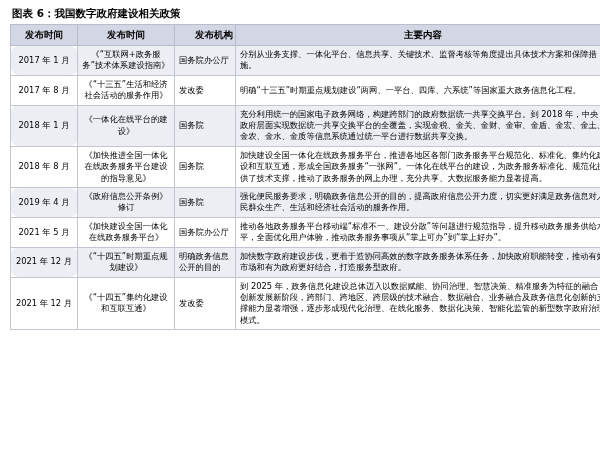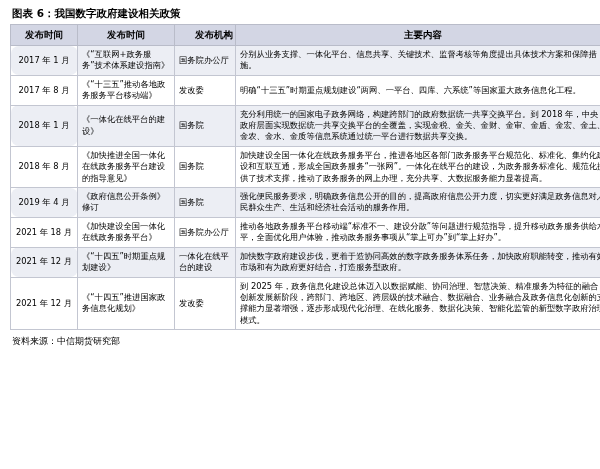--- a/index.html
+++ b/index.html
@@ -55,21 +55,21 @@
     vertical-align: middle;
     line-height: 11.4px;
     color: #000;
   }
   td.c-date {
     text-align: center;
     width: 62px;
     border-radius: 8px;
   }
   td.c-name {
-    text-align: left;
+    text-align: center;
     width: 92px;
   }
   td.c-org {
     text-align: left;
     width: 56px;
   }
   td.c-content {
     text-align: left;
     width: 370px;
   }
@@ -105,21 +105,21 @@
     </thead>
     <tbody>
       <tr class="shade">
         <td class="c-date">2017 年 1 月</td>
         <td class="c-name">《“互联网+政务服务”技术体系建设指南》</td>
         <td class="c-org">国务院办公厅</td>
         <td class="c-content">分别从业务支撑、一体化平台、信息共享、关键技术、监督考核等角度提出具体技术方案和保障措施。</td>
       </tr>
       <tr class="plain">
         <td class="c-date">2017 年 8 月</td>
-        <td class="c-name">《“十三五”推动各地政务服务平台移动端》</td>
+        <td class="c-name">《“十三五”生活和经济社会活动的服务作用》</td>
         <td class="c-org">发改委</td>
         <td class="c-content">明确“十三五”时期重点规划建设“两网、一平台、四库、六系统”等国家重大政务信息化工程。</td>
       </tr>
       <tr class="shade">
         <td class="c-date">2018 年 1 月</td>
         <td class="c-name">《一体化在线平台的建设》</td>
         <td class="c-org">国务院</td>
         <td class="c-content">充分利用统一的国家电子政务网络，构建跨部门的政府数据统一共享交换平台。到 2018 年，中央政府层面实现数据统一共享交换平台的全覆盖，实现金税、金关、金财、金审、金盾、金宏、金土、金农、金水、金质等信息系统通过统一平台进行数据共享交换。</td>
       </tr>
       <tr class="plain">
@@ -128,35 +128,34 @@
         <td class="c-org">国务院</td>
         <td class="c-content">加快建设全国一体化在线政务服务平台，推进各地区各部门政务服务平台规范化、标准化、集约化建设和互联互通，形成全国政务服务“一张网”。一体化在线平台的建设，为政务服务标准化、规范化提供了技术支撑，推动了政务服务的网上办理，充分共享、大数据服务能力显著提高。</td>
       </tr>
       <tr class="shade">
         <td class="c-date">2019 年 4 月</td>
         <td class="c-name">《政府信息公开条例》修订</td>
         <td class="c-org">国务院</td>
         <td class="c-content">强化便民服务要求，明确政务信息公开的目的，提高政府信息公开力度，切实更好满足政务信息对人民群众生产、生活和经济社会活动的服务作用。</td>
       </tr>
       <tr class="plain">
-        <td class="c-date">2021 年 18 月</td>
+        <td class="c-date">2021 年 5 月</td>
         <td class="c-name">《加快建设全国一体化在线政务服务平台》</td>
         <td class="c-org">国务院办公厅</td>
         <td class="c-content">推动各地政务服务平台移动端“标准不一、建设分散”等问题进行规范指导，提升移动政务服务供给水平，全面优化用户体验，推动政务服务事项从“掌上可办”到“掌上好办”。</td>
       </tr>
       <tr class="shade">
         <td class="c-date">2021 年 12 月</td>
         <td class="c-name">《“十四五”时期重点规划建设》</td>
-        <td class="c-org">一体化在线平台的建设</td>
+        <td class="c-org">明确政务信息公开的目的</td>
         <td class="c-content">加快数字政府建设步伐，更着于造协同高效的数字政务服务体系任务，加快政府职能转变，推动有效市场和有为政府更好结合，打造服务型政府。</td>
       </tr>
       <tr class="plain">
         <td class="c-date">2021 年 12 月</td>
-        <td class="c-name">《“十四五”推进国家政务信息化规划》</td>
+        <td class="c-name">《“十四五”集约化建设和互联互通》</td>
         <td class="c-org">发改委</td>
         <td class="c-content">到 2025 年，政务信息化建设总体迈入以数据赋能、协同治理、智慧决策、精准服务为特征的融合创新发展新阶段，跨部门、跨地区、跨层级的技术融合、数据融合、业务融合及政务信息化创新的支撑能力显著增强，逐步形成现代化治理、在线化服务、数据化决策、智能化监管的新型数字政府治理模式。</td>
       </tr>
     </tbody>
   </table>
 
-  <div class="source">资料来源：中信期货研究部</div>
 
 </div>
 
 </body></html>

